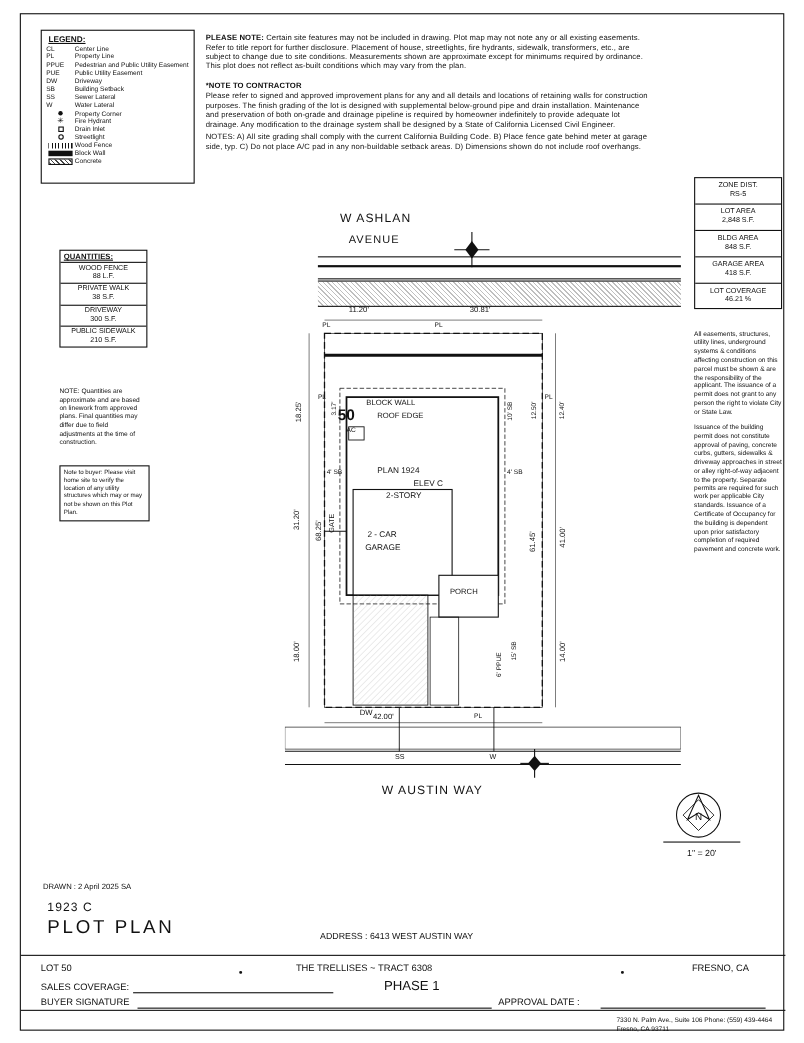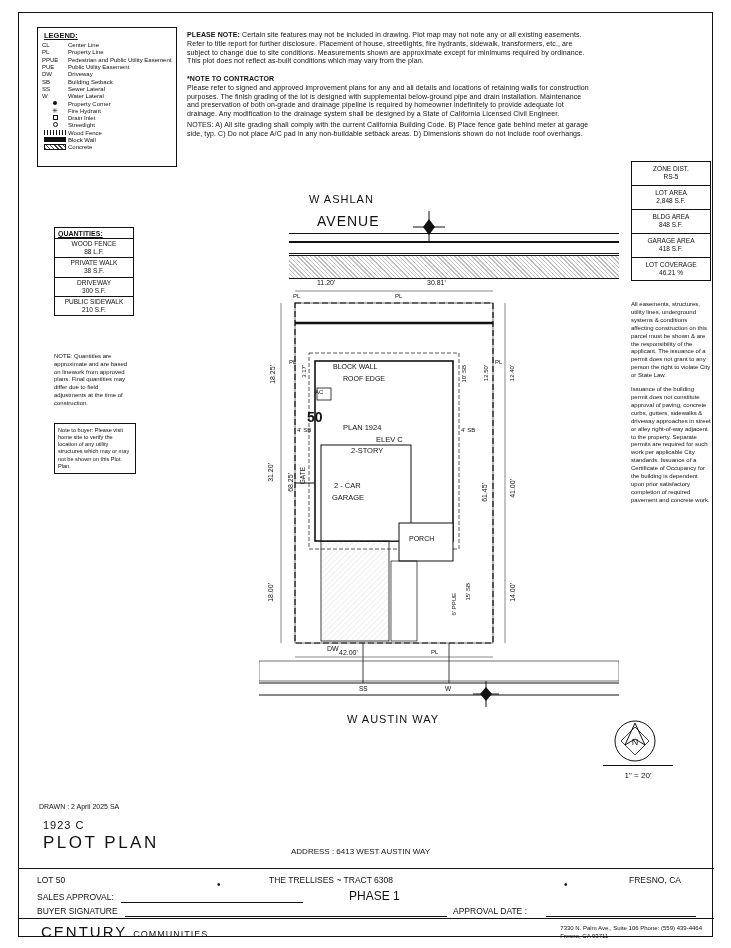--- a/index.html
+++ b/index.html
@@ -226,21 +226,21 @@
   </div>
 
   <div class="abs" id="right-text">
     <div>All easements, structures, utility lines, underground systems &amp; conditions affecting construction on this parcel must be shown &amp; are the responsibility of the applicant. The issuance of a permit does not grant to any person the right to violate City or State Law.</div>
     <div style="margin-top:6px;">Issuance of the building permit does not constitute approval of paving, concrete curbs, gutters, sidewalks &amp; driveway approaches in street or alley right-of-way adjacent to the property. Separate permits are required for such work per applicable City standards. Issuance of a Certificate of Occupancy for the building is dependent upon prior satisfactory completion of required pavement and concrete work.</div>
   </div>
 
   <div class="abs" id="siteplan">
 
     <div class="lbl" style="left:50px; top:10px; font-size:11px; letter-spacing:1px;">W ASHLAN</div>
-    <div class="lbl" style="left:58px; top:30px; font-size:14px; letter-spacing:1px;">AVENUE</div>
+    <div class="lbl" style="left:58px; top:30px; font-size:10px; letter-spacing:1px;">AVENUE</div>
 
     <div class="street-line" style="left:30px; top:50px; width:330px;"></div>
     <div class="street-line" style="left:30px; top:58px; width:330px; height:2px;"></div>
     <div class="street-line" style="left:30px; top:70px; width:330px;"></div>
     <div class="abs" style="left:30px; top:72px; width:330px; height:24px; background:repeating-linear-gradient(45deg,#bfbfbf 0 1px,#fff 1px 3px); border-bottom:1px solid #111; border-top:1px solid #111;"></div>
 
     <svg class="abs" style="left:152px; top:26px;" width="36" height="36">
       <line x1="18" y1="2" x2="18" y2="34" stroke="#111" stroke-width="1"></line>
       <line x1="2" y1="18" x2="34" y2="18" stroke="#111" stroke-width="1"></line>
       <polygon points="18,10 24,18 18,26 12,18" fill="#111"></polygon>
@@ -288,21 +288,21 @@
       <line x1="36" y1="108" x2="234" y2="108" stroke="#111" stroke-width="0.5"></line>
       <line x1="36" y1="474" x2="234" y2="474" stroke="#111" stroke-width="0.5"></line>
     </svg>
 
     <svg class="abs" style="left:212px; top:496px;" width="30" height="30">
       <line x1="15" y1="2" x2="15" y2="28" stroke="#111" stroke-width="1"></line>
       <line x1="2" y1="15" x2="28" y2="15" stroke="#111" stroke-width="1"></line>
       <polygon points="15,8 21,15 15,22 9,15" fill="#111"></polygon>
     </svg>
 
-    <div class="lbl" style="left:48px; top:186px; font-size:14px; font-weight:bold;margin-top:40px;">50</div>
+    <div class="lbl" style="left:48px; top:186px; font-size:14px; font-weight:bold;">50</div>
     <div class="lbl" style="left:74px; top:180px; font-size:7px;">BLOCK WALL</div>
     <div class="lbl" style="left:84px; top:192px; font-size:7px;">ROOF EDGE</div>
     <div class="lbl" style="left:56px; top:206px; font-size:6px;">AC</div>
     <div class="lbl" style="left:84px; top:240px; font-size:7.5px;">PLAN 1924</div>
     <div class="lbl" style="left:94px; top:252px; font-size:7.5px;padding-left:23px;">ELEV C</div>
     <div class="lbl" style="left:92px; top:263px; font-size:7.5px;">2-STORY</div>
     <div class="lbl" style="left:75px; top:298px; font-size:7.5px;">2 - CAR</div>
     <div class="lbl" style="left:73px; top:310px; font-size:7.5px;">GARAGE</div>
     <div class="lbl" style="left:150px; top:352px; font-size:7px;">PORCH</div>
     <div class="lbl vert" style="left:40px; top:284px; font-size:6.5px;">GATE</div>
@@ -357,34 +357,30 @@
 
   <div class="abs rule" id="lotline"></div>
 
   <div class="bl-row" style="left:18px; top:862px; font-weight:normal;">LOT 50</div>
   <div class="abs" style="left:198px; top:866px; font-size:10px;">•</div>
   <div class="bl-row" style="left:250px; top:862px;">THE TRELLISES ~ TRACT 6308</div>
   <div class="bl-row" style="left:330px; top:876px; font-size:12px;">PHASE 1</div>
   <div class="abs" style="left:545px; top:866px; font-size:10px;">•</div>
   <div class="bl-row" style="left:610px; top:862px;">FRESNO, CA</div>
 
-  <div class="bl-row" style="left:18px; top:879px; font-size:8.5px;">SALES APPROVAL:</div>
+  <div class="bl-row" style="left:18px; top:879px; font-size:8.5px;">SALES COVERAGE:</div>
   <div class="abs" style="left:102px; top:889px; width:182px; height:1px; background:#111;"></div>
 
   <div class="bl-row" style="left:18px; top:893px; font-size:8.5px;">BUYER SIGNATURE</div>
   <div class="abs" style="left:106px; top:903px; width:322px; height:1px; background:#111;"></div>
 
   <div class="bl-row" style="left:434px; top:893px; font-size:8.5px;">APPROVAL DATE :</div>
   <div class="abs" style="left:527px; top:903px; width:150px; height:1px; background:#111;"></div>
 
   <div class="abs rule" id="botline2"></div>
 
-  <div class="abs" id="century">
-    <span>CENTURY</span>
-    <small>COMMUNITIES</small>
-  </div>
 
   <div class="abs" id="addr-right">
     <div>7330 N. Palm Ave., Suite 106   Phone: (559) 439-4464</div>
     <div>Fresno, CA  93711</div>
   </div>
 
 </div>
 
 </body></html>

